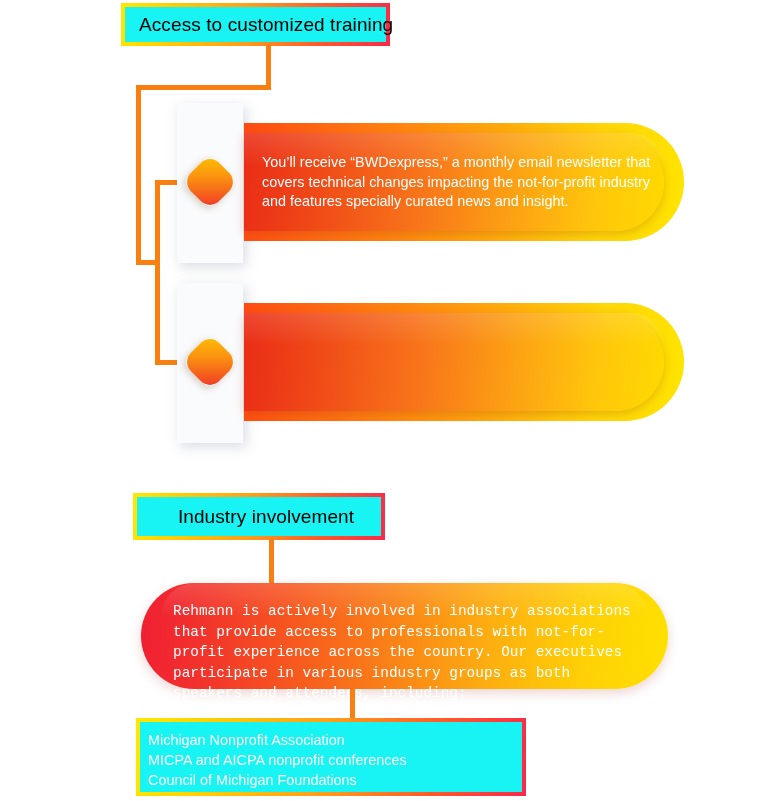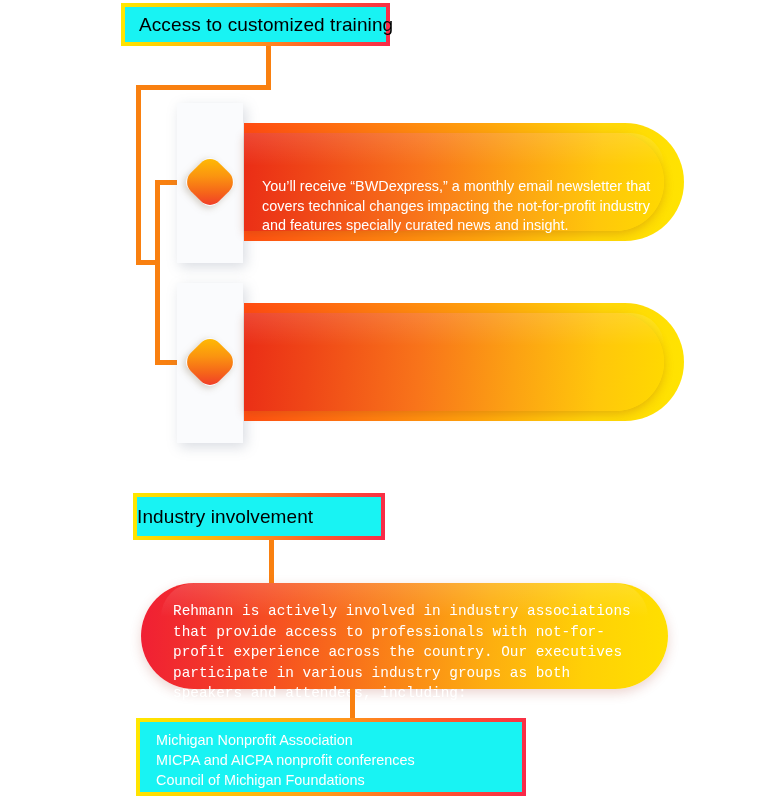--- a/index.html
+++ b/index.html
@@ -29,21 +29,21 @@
   }
   .header-box .label{
     color:#000000;
     font-size:19px;
     font-weight:400;
     letter-spacing:.1px;
     white-space:nowrap;
   }
   #hdr-access{left:121px;top:3px;width:269px;height:43px;}
   #hdr-industry{left:133px;top:493px;width:252px;height:47px;}
-  #hdr-industry .inner{padding-left:0;}
+  #hdr-industry .inner{justify-content:center;padding-left:14px;}
 
   
   .conn{position:absolute;background:#f98010;}
   .conn.v{width:5px;}
   .conn.h{height:5px;}
 
   
   .diamond-card{
     position:absolute;
     width:66px;
@@ -99,21 +99,20 @@
   }
   .bar-sheen{
     position:absolute;left:0;top:0;right:0;height:34%;
     border-radius:0 52px 0 0;
     background:linear-gradient(to bottom,rgba(255,255,255,.13),rgba(255,255,255,0));
     pointer-events:none;
   }
   .bar-txtwrap{
     position:absolute;
     z-index:4;
-    margin-top:24px;
   }
 
   
   #pill-big{
     position:absolute;
     left:141px;top:583px;width:527px;height:106px;
     border-radius:53px;
     background:linear-gradient(92deg,#f01f34 0%,#f2332b 12%,#f75a1e 30%,#fa8317 48%,#fdae10 66%,#ffd006 84%,#ffe000 100%);
     box-shadow:0 4px 12px rgba(170,60,40,.22);
   }
@@ -130,21 +129,21 @@
   
   #list-box{
     position:absolute;left:136px;top:718px;width:390px;height:78px;
     padding:4px;box-sizing:border-box;
     background:linear-gradient(100deg,#ffe800 0%,#ffd400 16%,#ff9a1a 50%,#ff5a2a 76%,#f8294a 100%);
   }
   #list-box .inner{
     width:100%;height:100%;
     background:#18f3f3;
     box-sizing:border-box;
-    padding:8px 0 0 16px;
+    padding:8px 0 0 8px;
   }
   #list-box .li{
     color:#ffffff;font-size:14.4px;line-height:20px;white-space:nowrap;
   }
 </style>
 </head>
 <body>
 
 <div class="stage">
 

